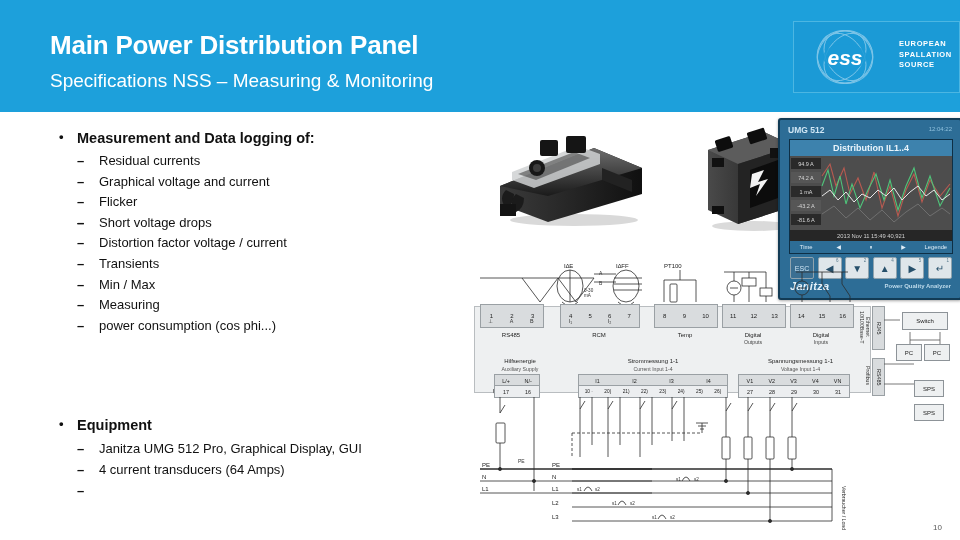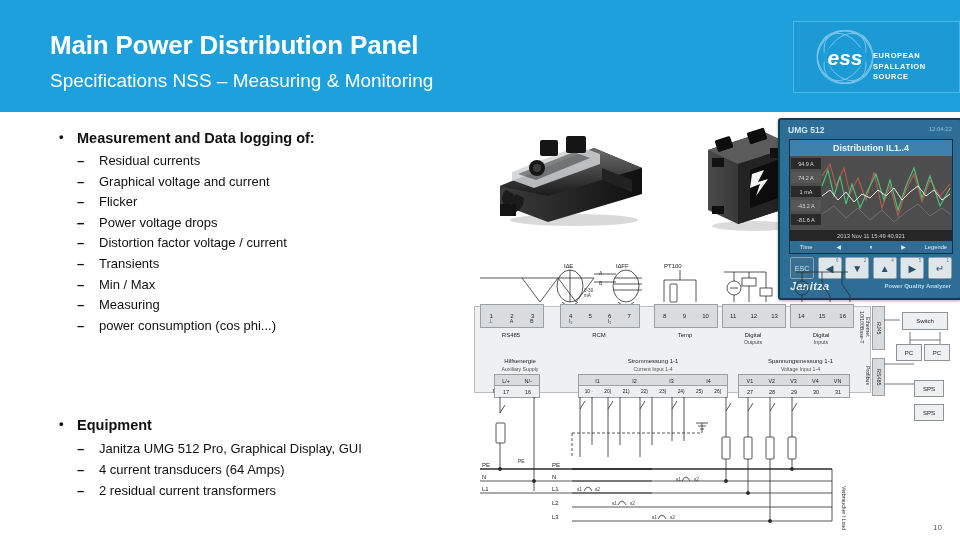--- a/index.html
+++ b/index.html
@@ -20,23 +20,23 @@
   .header-sub{
     position:absolute;left:50px;top:70px;
     font-size:19px;font-weight:normal;color:#ffffff;white-space:nowrap;
   }
   .logo-box{
     position:absolute;left:793px;top:21px;width:165px;height:70px;
     background:#1b9ad6;border:1px solid #4cb6e2;overflow:hidden;
   }
   .logo-mark{position:absolute;left:14px;top:6px;width:74px;height:58px;}
   .logo-text{
-    position:absolute;left:79px;top:17px;
+    position:absolute;left:105px;top:17px;
     font-size:7.5px;line-height:10.5px;font-weight:bold;color:#ffffff;
-    letter-spacing:0.6px;white-space:nowrap;margin-top:12px;
+    letter-spacing:0.6px;white-space:nowrap;
   }
 
   
   .content{position:absolute;left:0;top:112px;width:470px;height:428px;}
   .b1{position:relative;padding-left:30px;font-size:14.5px;font-weight:bold;color:#111;}
   .b1 .dot{position:absolute;left:12px;top:-1px;font-size:13px;}
   .b2{position:relative;padding-left:52px;font-size:13px;font-weight:normal;color:#111;}
   .b2 .dash{position:absolute;left:30px;top:0px;font-weight:bold;font-size:13px;}
   .sec1{position:absolute;left:47px;top:18px;width:420px;}
   .sec1 .b1{margin-bottom:7px;}
@@ -186,21 +186,21 @@
       </div>
       <div class="b2">
         <span class="dash">–</span>
         <span>Flicker</span>
       </div>
       <div class="b2">
         <span class="dash">–</span>
       </div>
       <div class="b2">
         <span class="dash">–</span>
-        <span>Power voltage drops</span>
+        <span>Short voltage drops</span>
       </div>
       <div class="b2">
         <span class="dash">–</span>
         <span>Distortion factor voltage / current</span>
       </div>
       <div class="b2">
         <span class="dash">–</span>
         <span>Transients</span>
       </div>
       <div class="b2">
@@ -225,21 +225,20 @@
       <div class="b2">
         <span class="dash">–</span>
         <span>Janitza UMG 512 Pro, Graphical Display, GUI</span>
       </div>
       <div class="b2">
         <span class="dash">–</span>
         <span>4 current transducers (64 Amps)</span>
       </div>
       <div class="b2">
         <span class="dash">–</span>
-        <span>2 residual current transformers</span>
       </div>
     </div>
   </div>
 
   <div class="right">
 
     <svg class="photo ph-a" viewBox="0 0 170 100">
       <defs>
         <linearGradient id="g1" x1="0" y1="0" x2="0" y2="1">
           <stop offset="0" stop-color="#6d6d6d"></stop>

